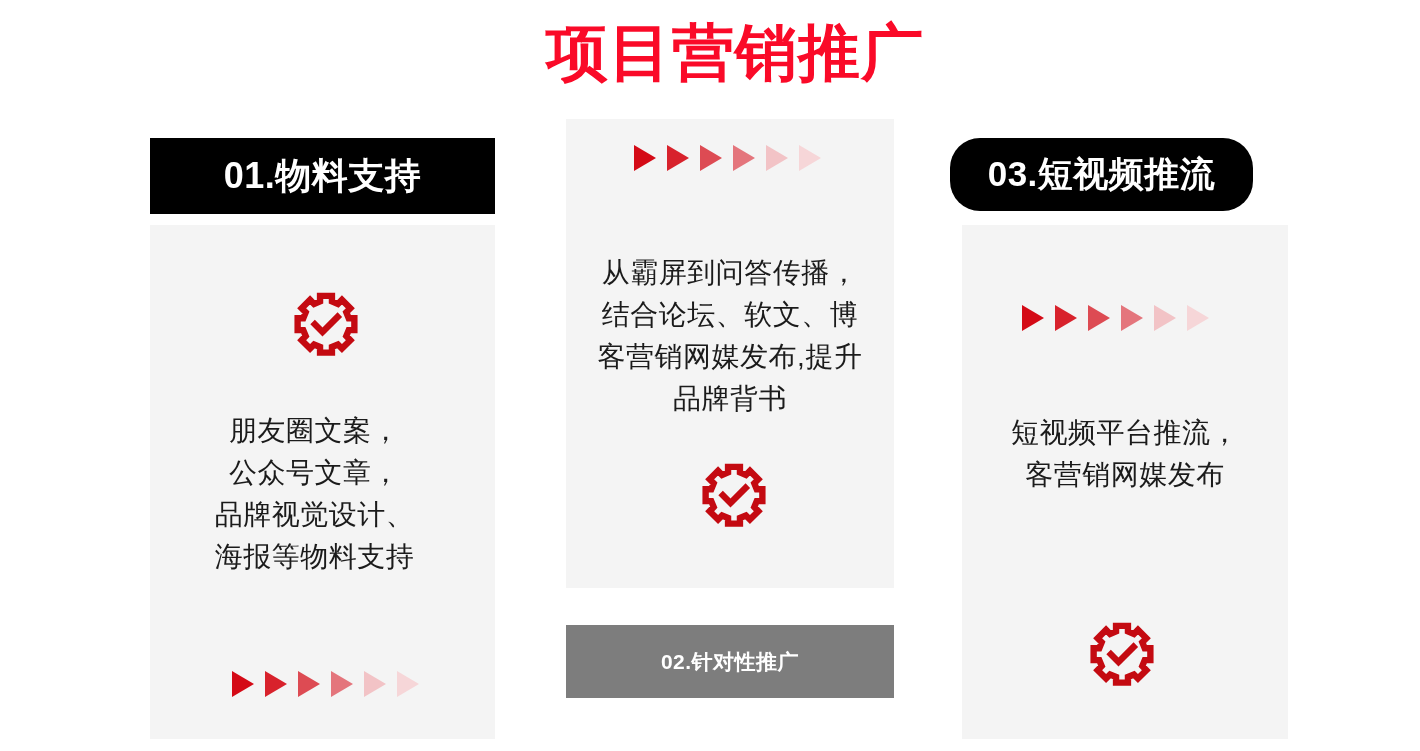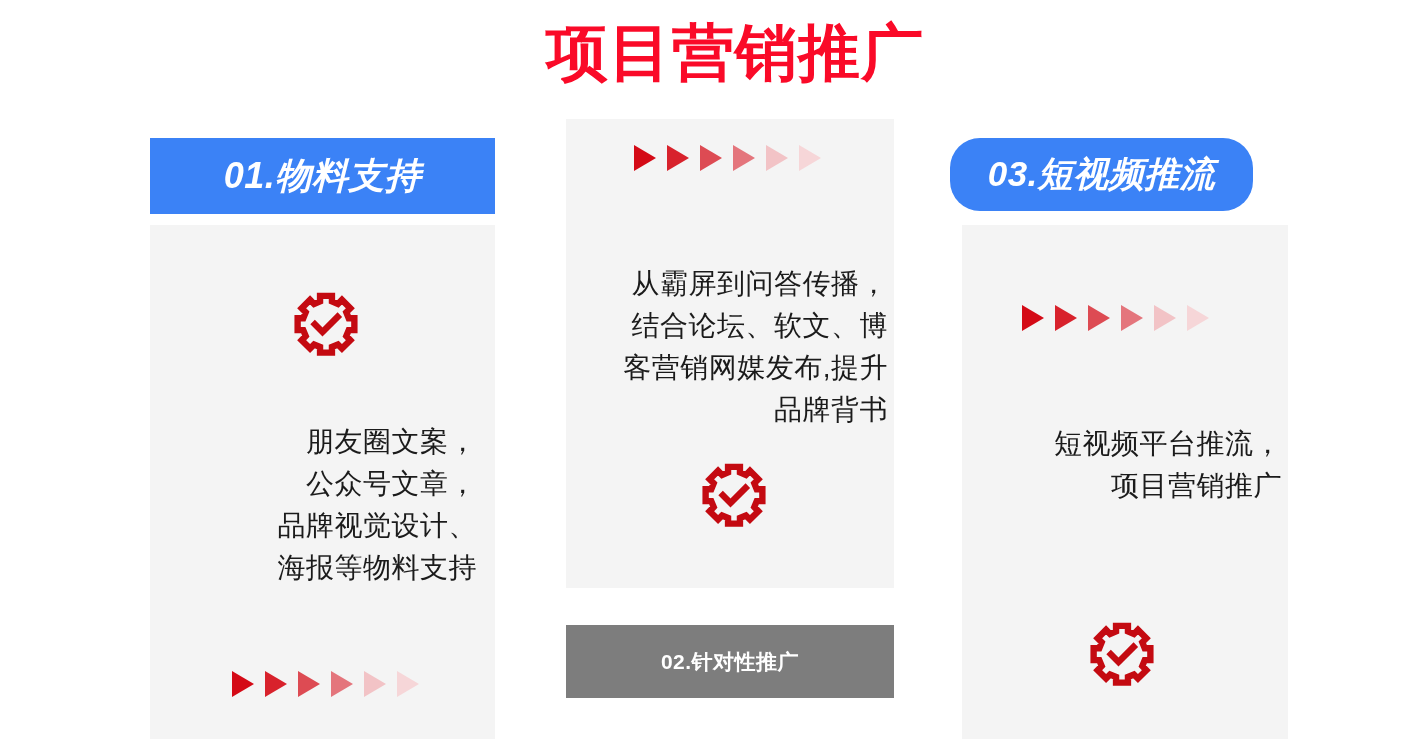--- a/index.html
+++ b/index.html
@@ -36,37 +36,36 @@
   .card-header {
     position: absolute;
     display: flex;
     align-items: center;
     justify-content: center;
     color: #ffffff;
     font-weight: bold;
     letter-spacing: 0.5px;
     white-space: nowrap;
   }
-  .card-header.red  { background: #3b82f6; font-style: italic; }
+  .card-header.red  { background: #000000; }
   .card-header.gray { background: #7d7d7d; }
 
   .card-panel {
     position: absolute;
     background: #f4f4f4;
   }
 
   .card-body-text {
     position: absolute;
-    text-align: right;
+    text-align: center;
     color: #1b1b1b;
     font-size: 28px;
     line-height: 42px;
     letter-spacing: 0.5px;
     white-space: pre-line;
-    margin-top: 11px;
   }
 
   
   .gear-icon {
     position: absolute;
   }
   .gear-icon svg { display: block; }
 
   
   .arrow-strip {
@@ -189,20 +188,20 @@
 <div class="arrow-strip" id="card3-arrows">
   <span class="arrow a0"></span>
   <span class="arrow a1"></span>
   <span class="arrow a2"></span>
   <span class="arrow a3"></span>
   <span class="arrow a4"></span>
   <span class="arrow a5"></span>
 </div>
 
 <div class="card-body-text" id="card3-text">短视频平台推流，
-项目营销推广</div>
+客营销网媒发布</div>
 
 <div class="gear-icon" id="card3-gear">
   <svg width="68" height="68" viewBox="0 0 64 64">
     <path fill="none" stroke="#c40a11" stroke-width="6" d="M26.4 5.5h11.2v5.3l5.6 2.3 3.8-3.8 7.9 7.9-3.8 3.8 2.3 5.6h5.3v11.2h-5.3l-2.3 5.6 3.8 3.8-7.9 7.9-3.8-3.8-5.6 2.3v5.3H26.4v-5.3l-5.6-2.3-3.8 3.8-7.9-7.9 3.8-3.8-2.3-5.6H5.3V26.6h5.3l2.3-5.6-3.8-3.8 7.9-7.9 3.8 3.8 5.6-2.3z"></path>
     <path fill="none" stroke="#c40a11" stroke-width="6" stroke-linecap="square" stroke-linejoin="miter" d="M21.5 32.3l7.2 7.2 14.2-14.2"></path>
   </svg>
 </div>
 
 </body></html>

